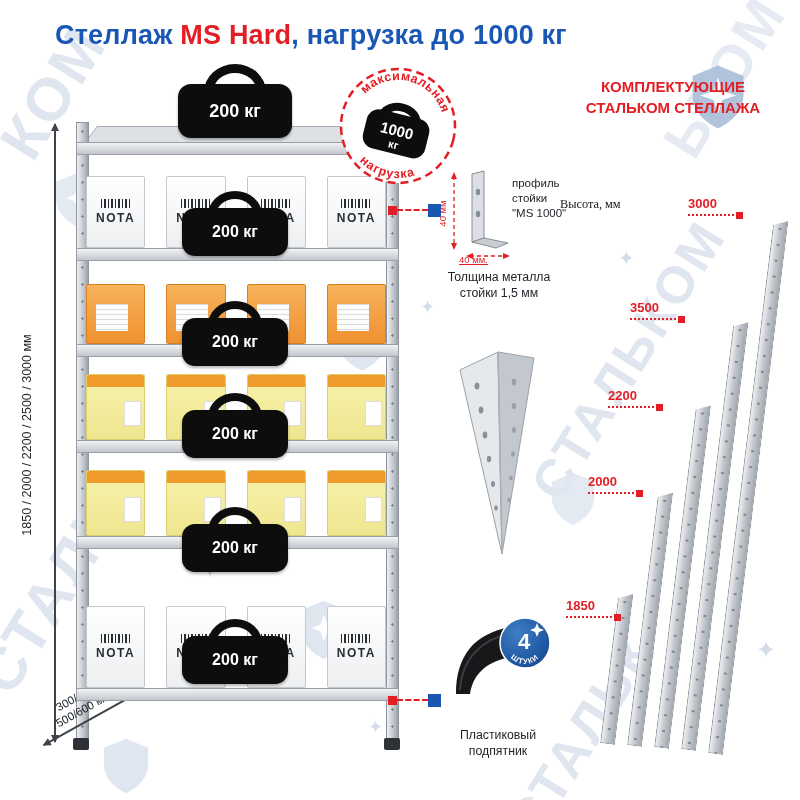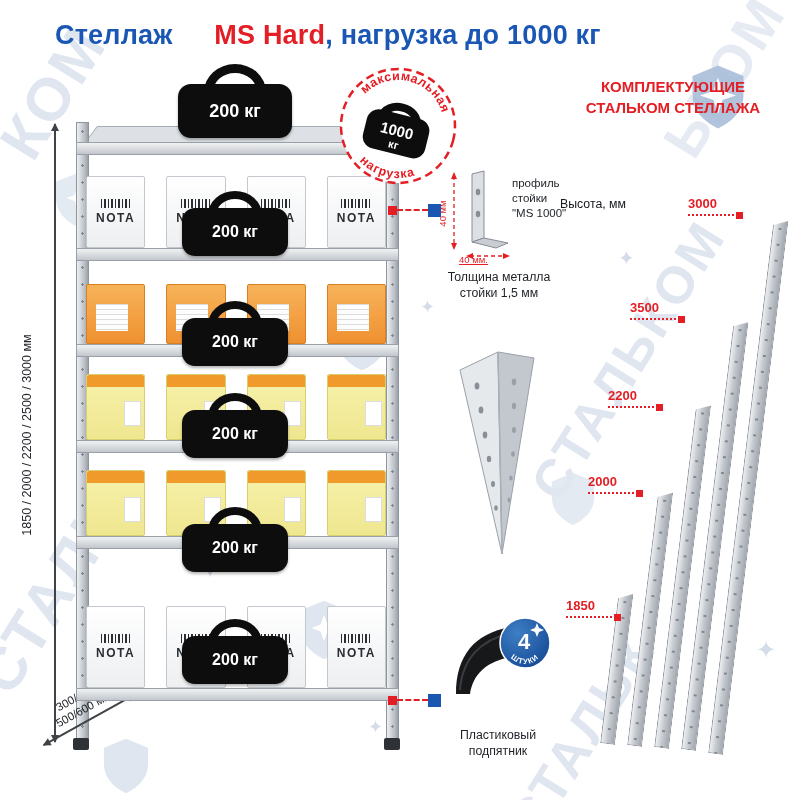--- a/index.html
+++ b/index.html
@@ -8,21 +8,21 @@
   .abs{position:absolute;}
   .preline{white-space:pre-line;}
 
   
   .wm-text{position:absolute;font-weight:700;color:#e0e6ef;transform:rotate(-58deg);letter-spacing:3px;user-select:none;}
   .wm-shield{position:absolute;opacity:.9;}
   .wm-spark{position:absolute;color:#d3dce8;user-select:none;}
 
   
   .title{left:55px;top:20px;font-size:27px;font-weight:700;color:#1a57b5;letter-spacing:.2px;}
-  .title .red{color:#e31e24;margin-left:34px;}
+  .title .red{color:#e31e24;}
 
   
   .post-v{left:0;top:0;width:11px;background:linear-gradient(90deg,#eef0f2,#b9bec5 70%,#9aa0a8);border:1px solid #8f959d;
     background-image:radial-gradient(circle,#80868e 1.1px,transparent 1.4px),linear-gradient(90deg,#eef0f2,#b9bec5 70%,#9aa0a8);
     background-size:11px 17px,100% 100%;background-position:center top,0 0;}
   .shelf{left:76px;width:321px;height:11px;background:linear-gradient(#f0f1f3,#c3c7cd);border:1px solid #9aa0a8;z-index:2;}
   .topsurface{left:84px;top:126px;width:308px;height:15px;background:#dde0e4;border:1px solid #a7adb5;transform:skewX(-38deg);transform-origin:bottom left;}
   .foot-block{width:16px;height:12px;background:#2e3237;border-radius:2px;}
 
   .boxrow{left:86px;width:300px;display:flex;gap:21px;z-index:1;}
@@ -73,21 +73,21 @@
   
   .profile-caption{left:512px;top:176px;font-size:11.5px;color:#1e2126;line-height:1.3;}
   .dim40v{left:429px;top:208px;transform:rotate(-90deg);color:#e31e24;font-size:9.5px;}
   .dim40h{left:459px;top:254px;color:#e31e24;font-size:9.5px;text-decoration:underline;}
   .thickness{left:428px;top:270px;width:142px;text-align:center;font-size:12.3px;color:#1e2126;line-height:1.3;}
   .foot-caption{left:428px;top:728px;width:140px;text-align:center;font-size:12.3px;color:#1e2126;line-height:1.3;}
 
   
   .comp-heading{left:552px;top:76px;width:242px;text-align:center;color:#e31e24;font-weight:700;font-size:15px;line-height:1.4;}
   .comp-sub{left:552px;top:160px;width:242px;text-align:center;color:#1a57b5;font-weight:700;font-size:13px;letter-spacing:.4px;}
-  .height-label{left:560px;top:197px;font-size:12.3px;color:#15181d;}
+  .height-label{left:560px;top:197px;font-size:12.3px;color:#15181d;font-family:Liberation Serif, serif;}
   .post-r{position:absolute;width:13px;border:1px solid #8f959d;transform:rotate(7deg);transform-origin:50% 100%;
     background-image:radial-gradient(circle,#80868e 1.1px,transparent 1.4px),linear-gradient(90deg,#eef0f2,#c6cad0 45%,#a2a7ae);
     background-size:13px 16px,100% 100%;background-position:center top,0 0;
     clip-path:polygon(0 6px,100% 0,100% 100%,0 100%);}
   .post-label{position:absolute;z-index:3;}
   .post-label .num{color:#e31e24;font-weight:700;font-size:13px;}
   .post-label .lead{margin-top:3px;width:46px;border-top:2px dotted #e31e24;position:relative;}
   .post-label .lead::after{content:'';position:absolute;right:-9px;top:-4.5px;width:7px;height:7px;background:#e31e24;}
 </style>
 </head>

